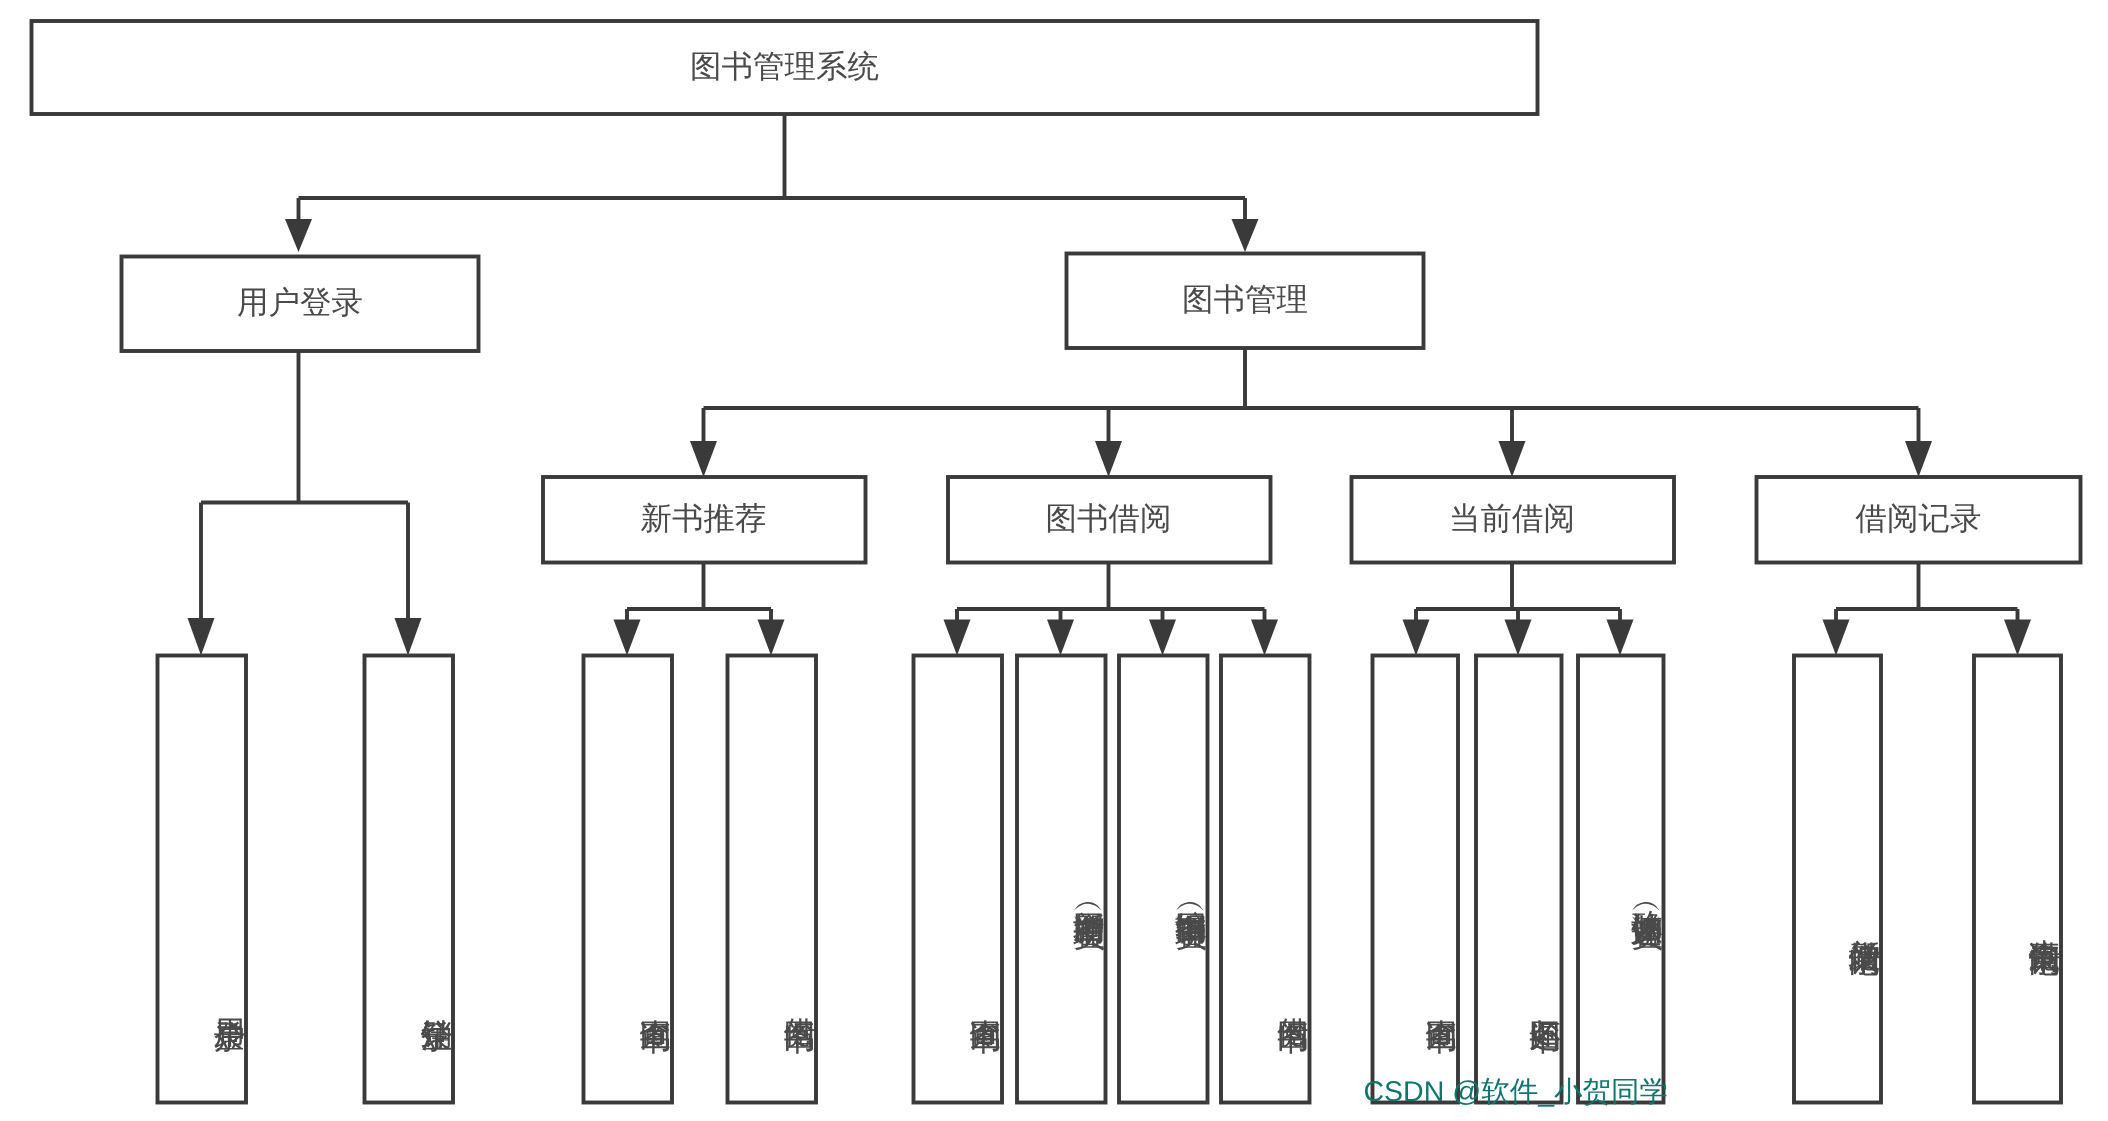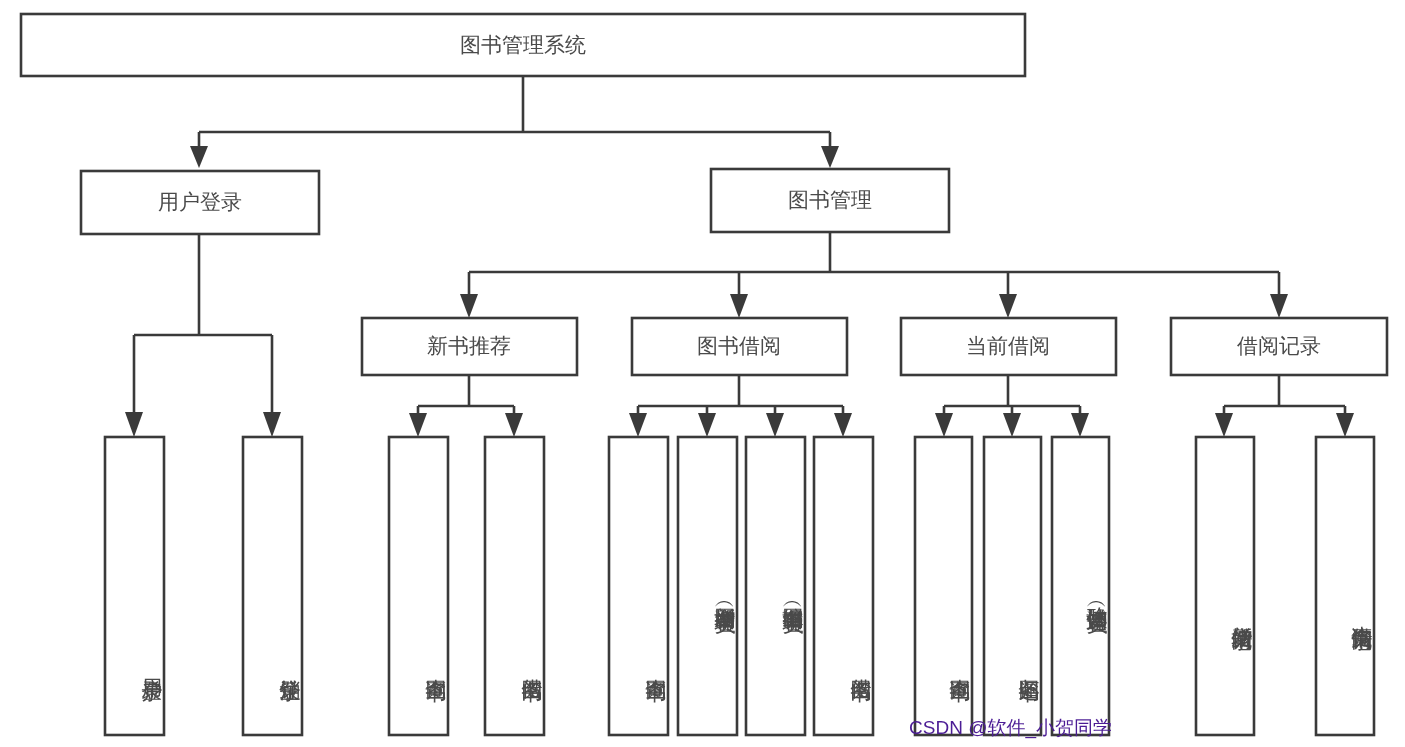--- a/index.html
+++ b/index.html
@@ -62,21 +62,21 @@
     text-align: center;
     pointer-events: none;
     display: flex;
     align-items: flex-start;
     justify-content: center;
   }
   .watermark {
     position: absolute;
     right: 8px;
     bottom: 6px;
-    color: #4c1d95;
+    color: #0f766e;
     font-family: "Liberation Sans", "DejaVu Sans", sans-serif;
     font-size: 19px;
     white-space: nowrap;
     user-select: none;
   }
 </style>
 </head>
 <body>
 
 <div id="diagram-root">

